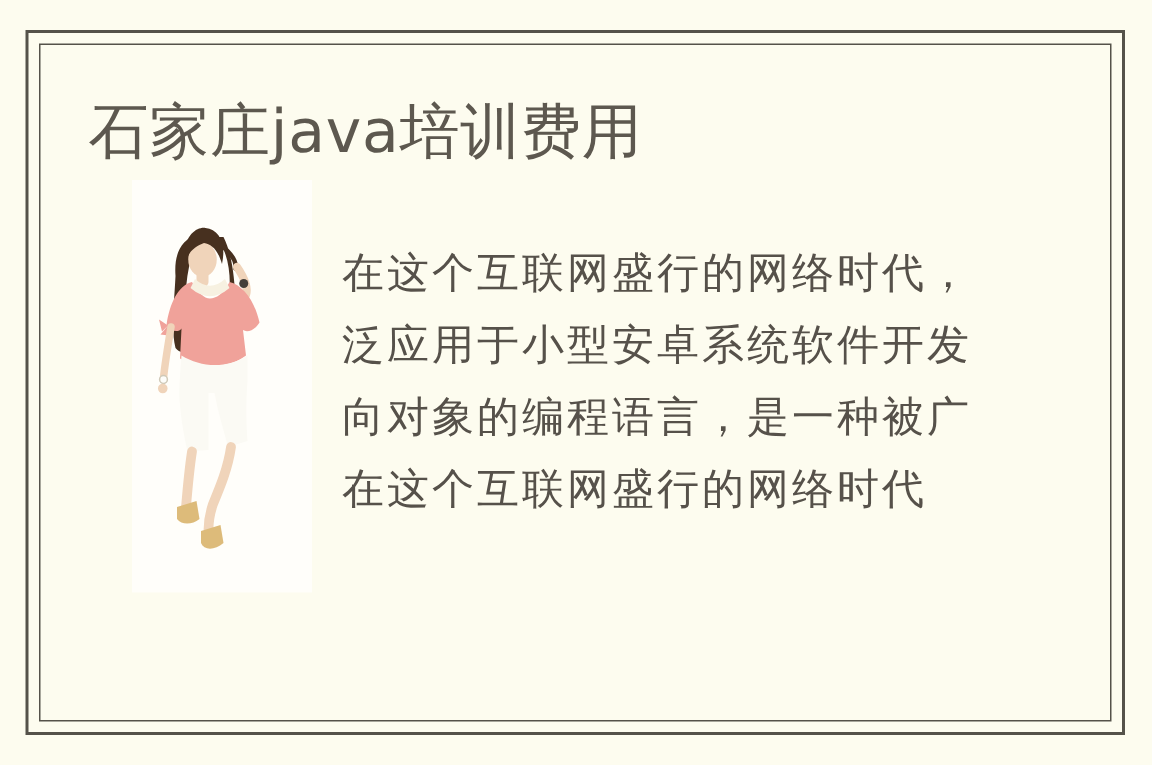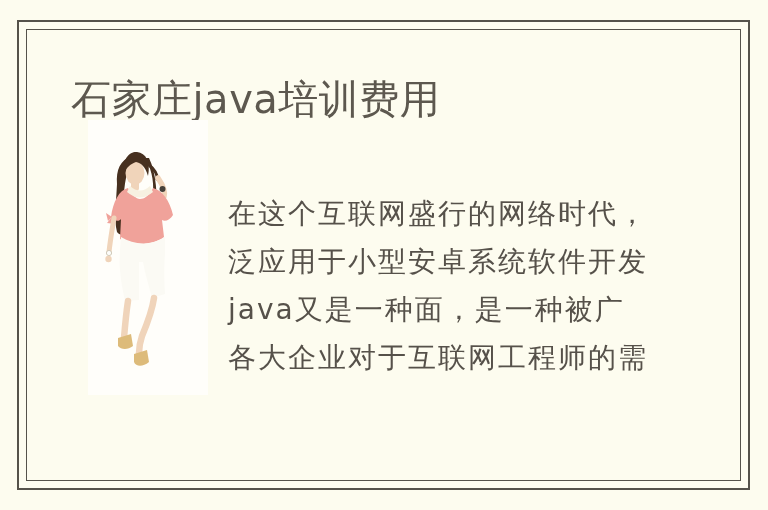--- a/index.html
+++ b/index.html
@@ -27,21 +27,21 @@
     left: 7px;
     top: 7px;
     right: 7px;
     bottom: 7px;
     border: 1px solid #55524a;
   }
   .page-title {
     position: absolute;
     left: 59px;
     top: 60px;
-    margin: 12px;
+    margin: 0;
     font-size: 40px;
     font-weight: 400;
     letter-spacing: 0.5px;
     color: #5d584f;
     font-family: "DejaVu Sans", sans-serif;
     white-space: nowrap;
   }
   .photo {
     position: absolute;
     left: 88px;
@@ -54,21 +54,20 @@
     display: block;
     width: 100%;
     height: 100%;
   }
   .article-body {
     position: absolute;
     left: 228px;
     top: 158px;
     width: 460px;
     color: #56514a;
-    margin-top: 32px;
   }
   .body-line {
     font-size: 28px;
     line-height: 48px;
     height: 48px;
     letter-spacing: 2px;
     white-space: nowrap;
     font-family: "DejaVu Sans", sans-serif;
   }
 </style>
@@ -120,15 +119,15 @@
 
     <path d="M30,218 L43,214 L45,226 C40,230 33,230 30,226 Z" fill="#ddbb7a"></path>
 
     <path d="M46,234 L59,230 L61,242 C55,247 48,247 46,242 Z" fill="#ddbb7a"></path>
   </svg>
 </div>
 
 <div class="article-body">
   <div class="body-line">在这个互联网盛行的网络时代，</div>
   <div class="body-line">泛应用于小型安卓系统软件开发</div>
-  <div class="body-line">java又是一种面，是一种被广</div>
-  <div class="body-line">各大企业对于互联网工程师的需</div>
+  <div class="body-line">向对象的编程语言，是一种被广</div>
+  <div class="body-line">在这个互联网盛行的网络时代</div>
 </div>
 
 </body></html>

